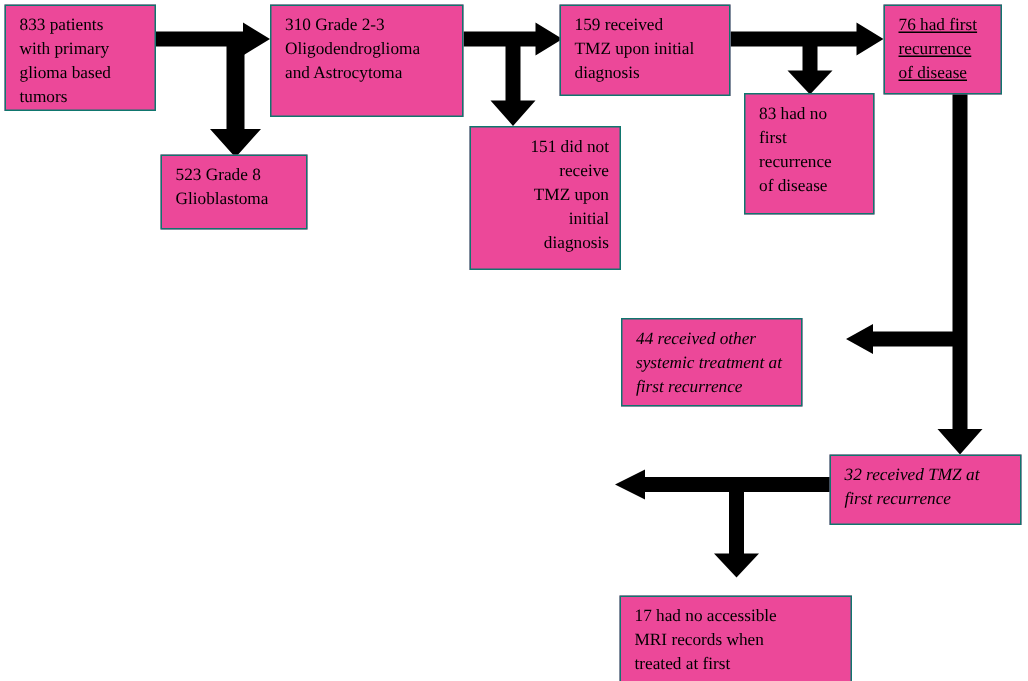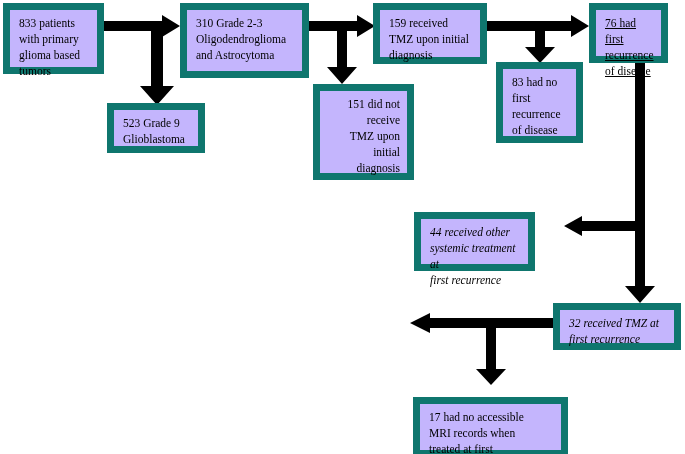--- a/index.html
+++ b/index.html
@@ -11,22 +11,22 @@
     position: relative;
     width: 685px;
     height: 454px;
     background: #ffffff;
     font-family: "Liberation Serif", "DejaVu Serif", serif;
     overflow: hidden;
   }
   .node {
     position: absolute;
     box-sizing: border-box;
-    border: 7px solid #0f766e;
-    background: #c4b5fd;
+    border: 1px solid #0f766e;
+    background: #ec4899;
     color: #000000;
     font-size: 11.5px;
     line-height: 16px;
     padding: 5px 7px 4px 9px;
     white-space: pre-line;
     z-index: 3;
   }
   .arrow {
     position: absolute;
     z-index: 2;
@@ -99,21 +99,21 @@
     <svg width="30" height="64" viewBox="0 0 30 64">
       <path d="M10 0 H20 V47 H30 L15 63 L0 47 H10 Z" fill="#000000"></path>
     </svg>
   </div>
 
   <div class="node" style="left:3px; top:3px; width:101px; height:71px;">833 patients
 with primary
 glioma based
 tumors</div>
 
-  <div class="node" style="left:107px; top:103px; width:98px; height:50px;">523 Grade 9
+  <div class="node" style="left:107px; top:103px; width:98px; height:50px;">523 Grade 8
 Glioblastoma</div>
 
   <div class="node" style="left:180px; top:3px; width:129px; height:75px;">310 Grade 2-3
 Oligodendroglioma
 and Astrocytoma</div>
 
   <div class="node" style="left:313px; top:84px; width:101px; height:96px;text-align:right;">151 did not
 receive
 TMZ upon
 initial

